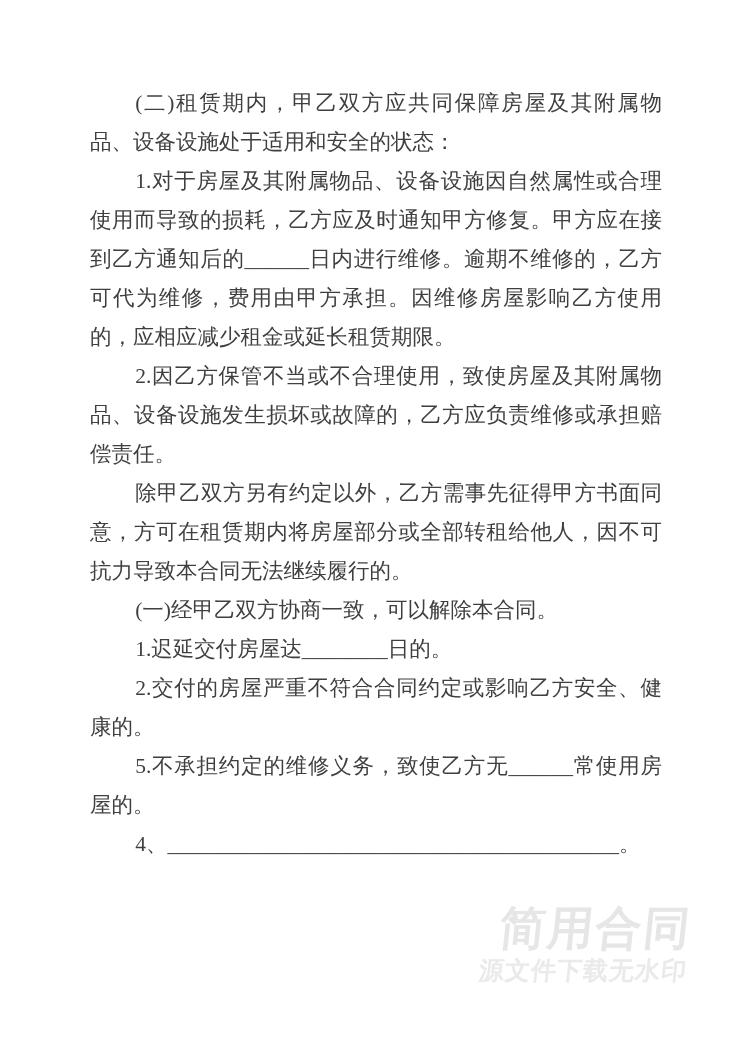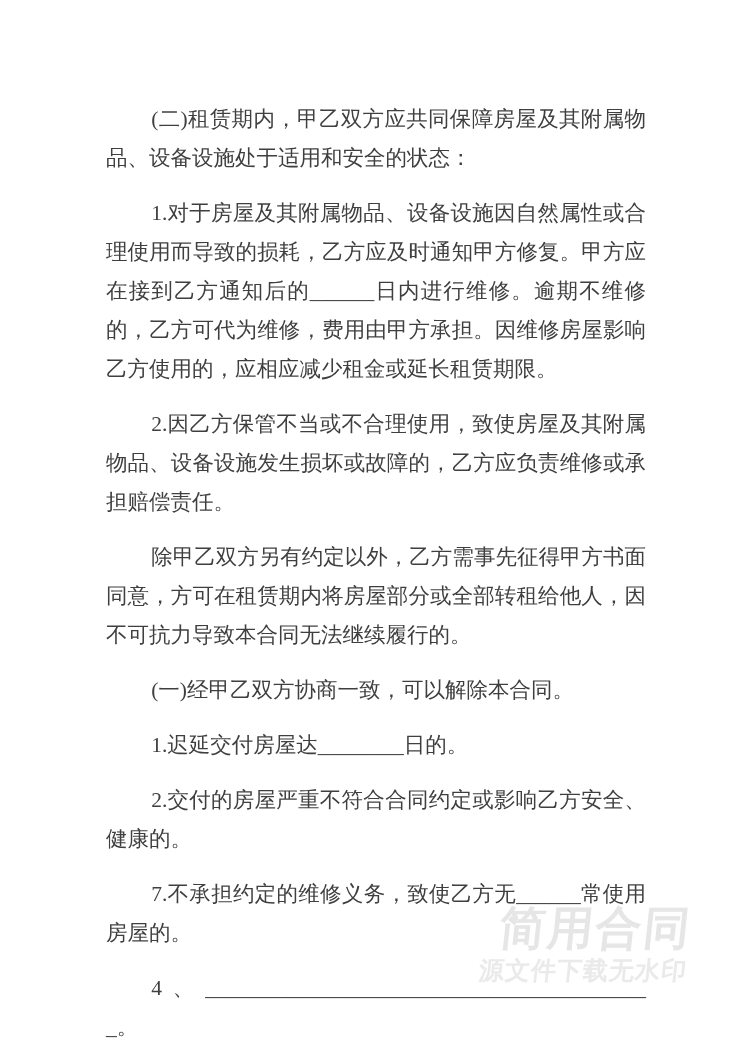--- a/index.html
+++ b/index.html
@@ -42,21 +42,21 @@
     position: absolute;
     left: 90px;
     top: 84px;
     width: 572px;
     z-index: 1;
     color: #3f3f3f;
     font-size: 21.5px;
     line-height: 39px;
   }
   .content p {
-    margin: 16px;
+    margin: 0;
     text-indent: 2.1em;
     text-align: justify;
     word-break: break-all;
   }
 </style>
 </head>
 <body>
 
 <div class="page">
 
@@ -66,18 +66,18 @@
   </div>
 
   <div class="content">
     <p>(二)租赁期内，甲乙双方应共同保障房屋及其附属物品、设备设施处于适用和安全的状态：</p>
     <p>1.对于房屋及其附属物品、设备设施因自然属性或合理使用而导致的损耗，乙方应及时通知甲方修复。甲方应在接到乙方通知后的______日内进行维修。逾期不维修的，乙方可代为维修，费用由甲方承担。因维修房屋影响乙方使用的，应相应减少租金或延长租赁期限。</p>
     <p>2.因乙方保管不当或不合理使用，致使房屋及其附属物品、设备设施发生损坏或故障的，乙方应负责维修或承担赔偿责任。</p>
     <p>除甲乙双方另有约定以外，乙方需事先征得甲方书面同意，方可在租赁期内将房屋部分或全部转租给他人，因不可抗力导致本合同无法继续履行的。</p>
     <p>(一)经甲乙双方协商一致，可以解除本合同。</p>
     <p>1.迟延交付房屋达________日的。</p>
     <p>2.交付的房屋严重不符合合同约定或影响乙方安全、健康的。</p>
-    <p>7.不承担约定的维修义务，致使乙方无______常使用房屋的。</p>
+    <p>5.不承担约定的维修义务，致使乙方无______常使用房屋的。</p>
     <p>4、__________________________________________。</p>
 
   </div>
 
 </div>
 
 </body></html>

